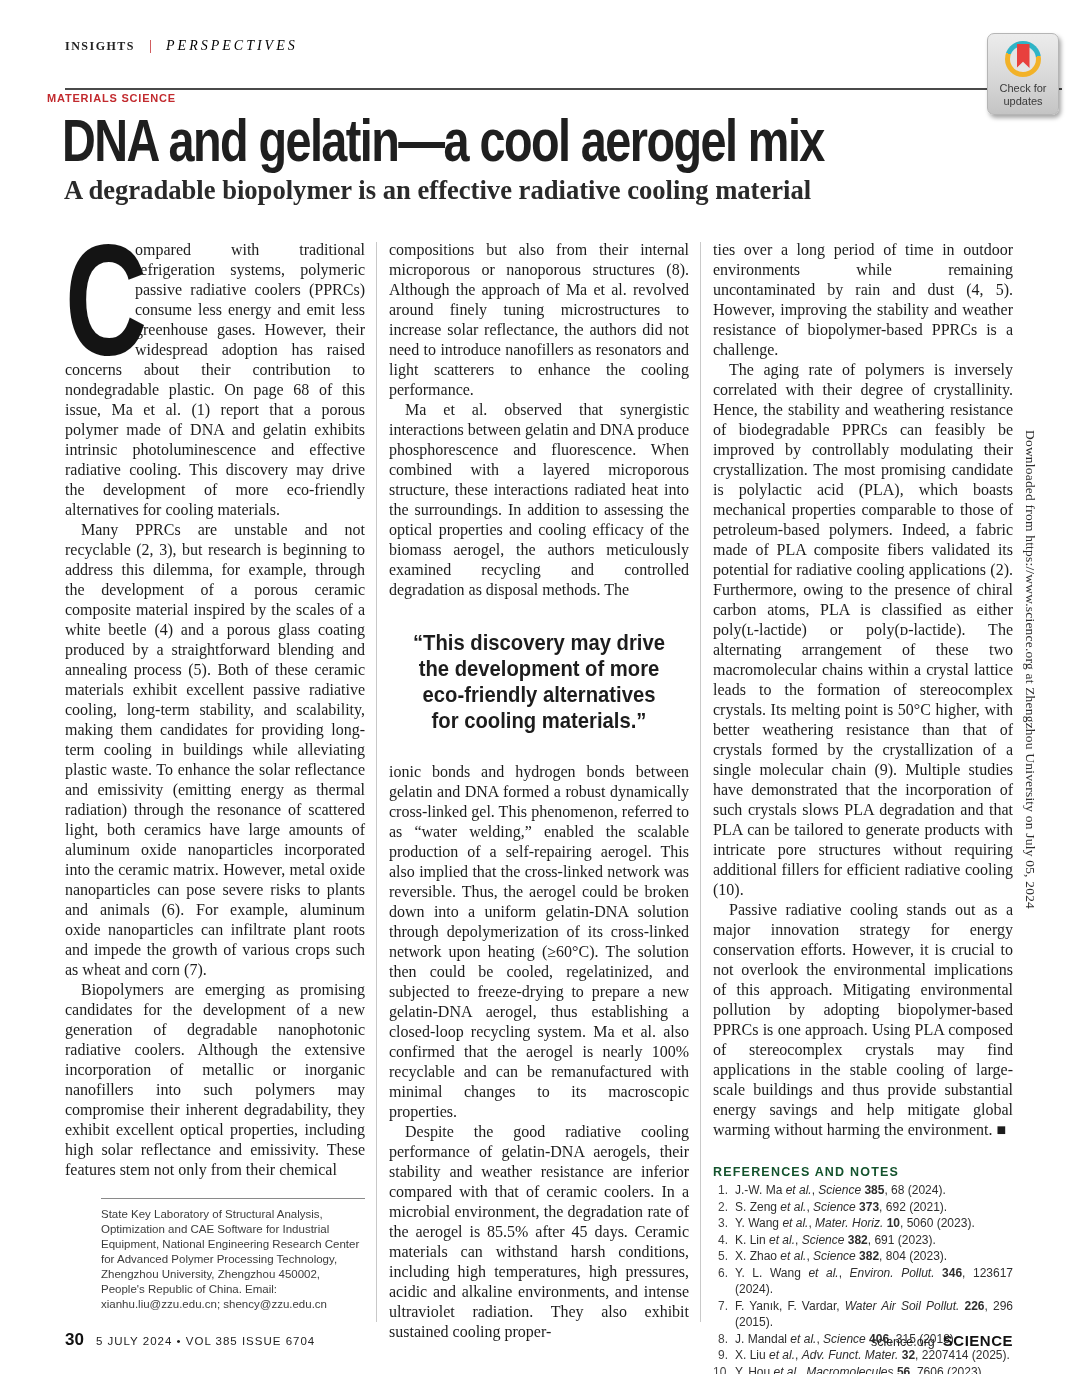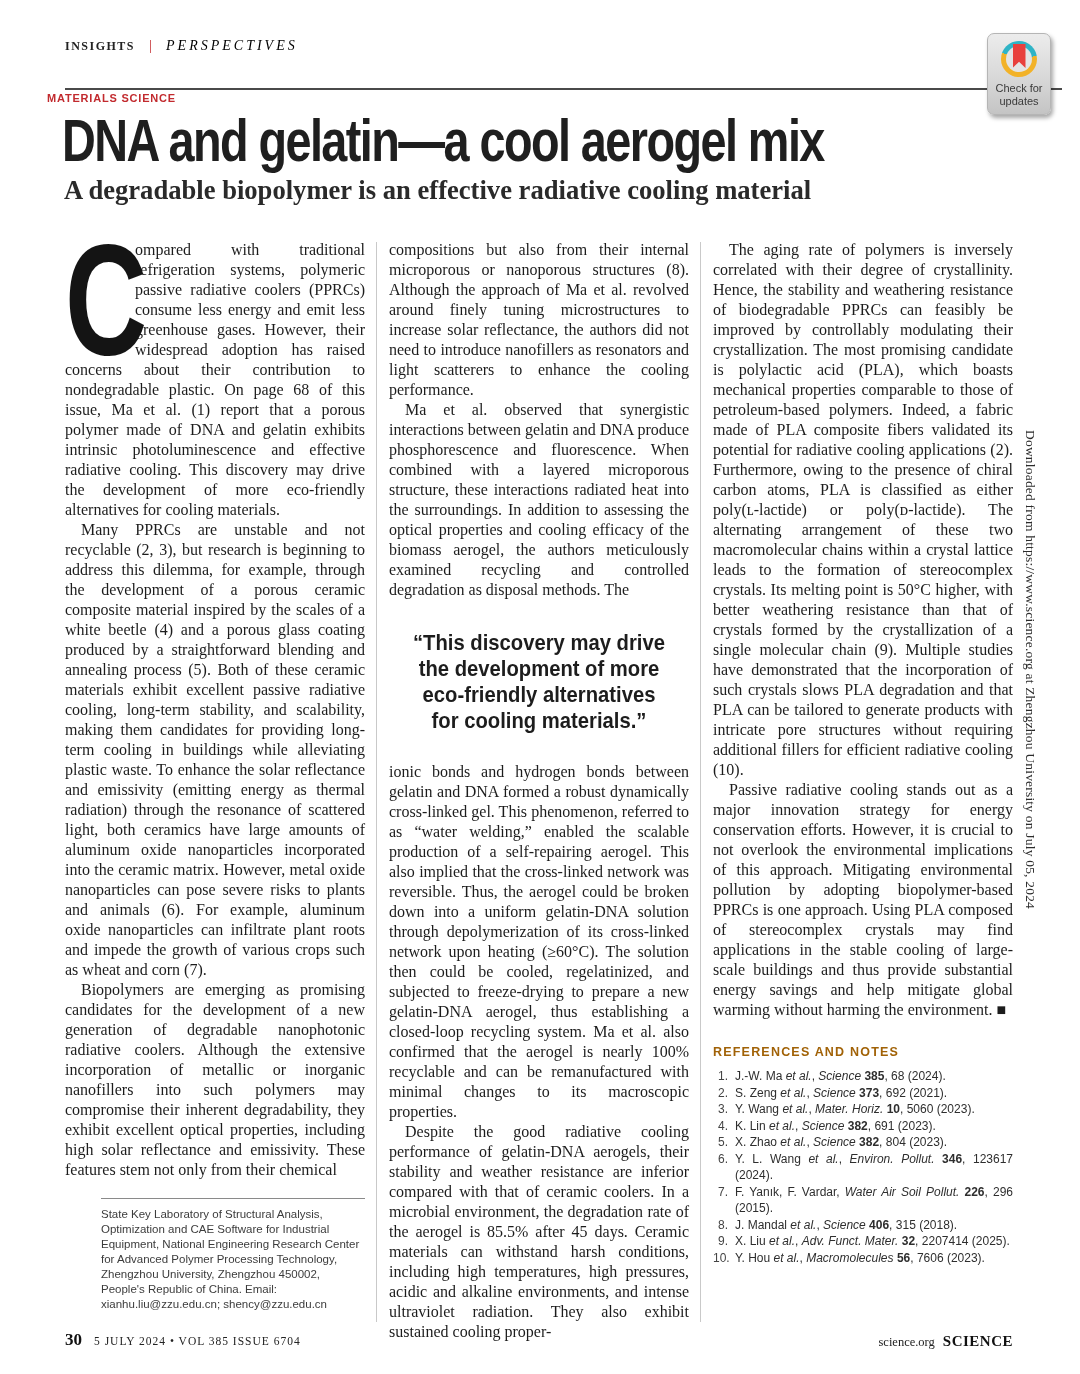--- a/index.html
+++ b/index.html
@@ -11,21 +11,21 @@
 
   
   .masthead { position:absolute; left:65px; top:36px; font-family:"Liberation Serif", serif; }
   .masthead .section { font-weight:700; font-size:12px; letter-spacing:1.5px; color:#232323; }
   .masthead .pipe { color:#c22a2e; margin:0 10px; font-size:15px; }
   .masthead .subsection { font-size:14px; letter-spacing:3px; color:#000000;font-style:italic; }
   .masthead-rule { position:absolute; left:65px; top:88px; width:997px; height:2px; background:#4a4a4a; }
 
   
   .badge {
-    position:absolute; left:987px; top:33px; width:64px; height:82px;
+    position:absolute; left:987px; top:33px; width:72px; height:82px;
     background:linear-gradient(180deg,#ececec 0%,#d6d6d6 60%,#c4c4c4 100%);
     border:1px solid #b5b5b5; border-radius:7px;
     box-shadow:2px 3px 4px rgba(0,0,0,0.35);
     display:flex; flex-direction:column; align-items:center; justify-content:center;
     cursor:pointer; z-index:5;
   }
   .badge-ring {
     position:relative; width:36px; height:36px; border-radius:50%;
     background:conic-gradient(from -70deg, #2fb4c6 0 150deg, #f2b228 150deg 360deg);
     margin-bottom:5px;
@@ -101,34 +101,34 @@
   .pull-quote {
     font-family:"Liberation Sans", sans-serif; font-weight:700;
     font-size:22px; line-height:26px; color:#1d1d1d; text-align:center;
     margin:30px 6px 28px 6px;
     transform:scaleX(0.92); transform-origin:center;
   }
 
   
   .refs { margin-top:22px; font-family:"Liberation Sans", sans-serif; color:#2e2e2e; }
   .refs-heading {
-    font-weight:700; font-size:12.5px; letter-spacing:1.2px; color:#a16207;
-    margin-bottom:6px;
+    font-weight:700; font-size:12.5px; letter-spacing:1.2px; color:#14532d;
+    margin-bottom:0;
   }
   .ref-list { list-style:none; }
   .ref { display:flex; font-size:12px; line-height:16.5px; }
   .ref-num { width:22px; flex:0 0 22px; text-align:right; padding-right:7px; color:#444; }
   .ref-text i { font-style:italic; }
   .ref-text b { font-weight:700; }
 
   
   .footer {
     position:absolute; left:65px; top:1330px; width:948px;
-    display:flex; justify-content:space-between; align-items:flex-end;
-    font-family:Liberation Serif, serif;
+    display:flex; justify-content:space-between; align-items:center;
+    font-family:Liberation Sans, sans-serif;
   }
   .footer-left { display:flex; align-items:baseline; gap:12px; }
   .page-number { font-weight:700; font-size:17px; color:#111; }
   .issue-info { font-size:11.5px; letter-spacing:1px; color:#222; }
   .footer-right { display:flex; align-items:baseline; gap:8px; }
   .site { font-size:12.5px; color:#222; }
   .brand { font-weight:700; font-size:15px; letter-spacing:0.5px; color:#111; }
 
   
   .watermark {
@@ -178,20 +178,21 @@
 
   <div class="col">
     <p class="para">compositions but also from their internal microporous or nanoporous structures (8). Although the approach of Ma et al. revolved around finely tuning microstructures to increase solar reflectance, the authors did not need to introduce nanofillers as resonators and light scatterers to enhance the cooling performance.</p>
     <p class="para indent">Ma et al. observed that synergistic interactions between gelatin and DNA produce phosphorescence and fluorescence. When combined with a layered microporous structure, these interactions radiated heat into the surroundings. In addition to assessing the optical properties and cooling efficacy of the biomass aerogel, the authors meticulously examined recycling and controlled degradation as disposal methods. The</p>
     <div class="pull-quote">“This discovery may drive the development of more eco-friendly alternatives for cooling materials.”</div>
     <p class="para">ionic bonds and hydrogen bonds between gelatin and DNA formed a robust dynamically cross-linked gel. This phenomenon, referred to as “water welding,” enabled the scalable production of a self-repairing aerogel. This also implied that the cross-linked network was reversible. Thus, the aerogel could be broken down into a uniform gelatin-DNA solution through depolymerization of its cross-linked network upon heating (≥60°C). The solution then could be cooled, regelatinized, and subjected to freeze-drying to prepare a new gelatin-DNA aerogel, thus establishing a closed-loop recycling system. Ma et al. also confirmed that the aerogel is nearly 100% recyclable and can be remanufactured with minimal changes to its macroscopic properties.</p>
     <p class="para indent">Despite the good radiative cooling performance of gelatin-DNA aerogels, their stability and weather resistance are inferior compared with that of ceramic coolers. In a microbial environment, the degradation rate of the aerogel is 85.5% after 45 days. Ceramic materials can withstand harsh conditions, including high temperatures, high pressures, acidic and alkaline environments, and intense ultraviolet radiation. They also exhibit sustained cooling proper-</p>
   </div>
 
   <div class="col">
+    <p class="para">ties over a long period of time in outdoor environments while remaining uncontaminated by rain and dust (4, 5). However, improving the stability and weather resistance of biopolymer-based PPRCs is a challenge.</p>
     <p class="para indent">The aging rate of polymers is inversely correlated with their degree of crystallinity. Hence, the stability and weathering resistance of biodegradable PPRCs can feasibly be improved by controllably modulating their crystallization. The most promising candidate is polylactic acid (PLA), which boasts mechanical properties comparable to those of petroleum-based polymers. Indeed, a fabric made of PLA composite fibers validated its potential for radiative cooling applications (2). Furthermore, owing to the presence of chiral carbon atoms, PLA is classified as either poly(ʟ-lactide) or poly(ᴅ-lactide). The alternating arrangement of these two macromolecular chains within a crystal lattice leads to the formation of stereocomplex crystals. Its melting point is 50°C higher, with better weathering resistance than that of crystals formed by the crystallization of a single molecular chain (9). Multiple studies have demonstrated that the incorporation of such crystals slows PLA degradation and that PLA can be tailored to generate products with intricate pore structures without requiring additional fillers for efficient radiative cooling (10).</p>
     <p class="para indent">Passive radiative cooling stands out as a major innovation strategy for energy conservation efforts. However, it is crucial to not overlook the environmental implications of this approach. Mitigating environmental pollution by adopting biopolymer-based PPRCs is one approach. Using PLA composed of stereocomplex crystals may find applications in the stable cooling of large-scale buildings and thus provide substantial energy savings and help mitigate global warming without harming the environment. ■</p>
 
     <div class="refs">
       <div class="refs-heading">REFERENCES AND NOTES</div>
       <ol class="ref-list">
         <li class="ref">
           <span class="ref-num">1.</span>
           <span class="ref-text"><span>J.-W. Ma </span><i>et al.</i><span>, </span><i>Science </i><b>385</b><span>, 68 (2024).</span></span>
         </li>

